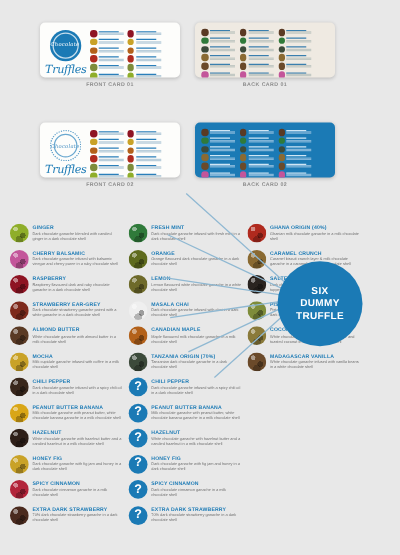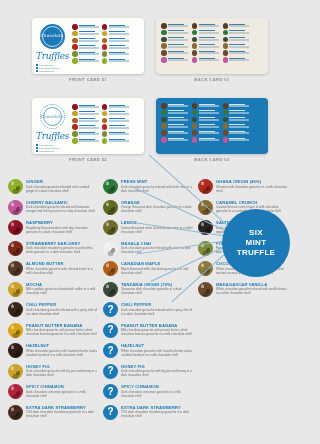--- a/index.html
+++ b/index.html
@@ -9,21 +9,21 @@
     font-family:"Liberation Sans", sans-serif;
     overflow:hidden;
     position:relative;
   }
 
   
   .cards-area { position:relative; width:300px; height:175px; }
 
   .card-slot { position:absolute; }
   .card {
-    width:112px; height:56px;
+    width:112px; height:44px;
     border-radius:4px;
     position:relative;
     overflow:hidden;
     box-shadow:0 1px 3px rgba(0,0,0,0.18);
   }
   .card.white { background:#fdfdfb; }
   .card.beige { background:#efeae2; }
   .card.blue  { background:#1b7ab5; }
 
   .card-caption {
@@ -946,16 +946,16 @@
   <div id="rays">
       <div class="ray" style="top: 43px; right: 52px; width: 95px; transform: rotate(-42deg);"></div>
       <div class="ray" style="top: 43px; right: 52px; width: 101px; transform: rotate(-25.2deg);"></div>
       <div class="ray" style="top: 43px; right: 52px; width: 107px; transform: rotate(-8.4deg);"></div>
       <div class="ray" style="top: 43px; right: 52px; width: 113px; transform: rotate(8.4deg);"></div>
       <div class="ray" style="top: 43px; right: 52px; width: 119px; transform: rotate(25.2deg);"></div>
       <div class="ray" style="top: 43px; right: 52px; width: 125px; transform: rotate(42deg);"></div>
     </div>
   <div class="dummy-circle">
     <div class="dummy-label">SIX
-MINT
+DUMMY
 TRUFFLE</div>
   </div>
 </div>
 
 </body></html>

